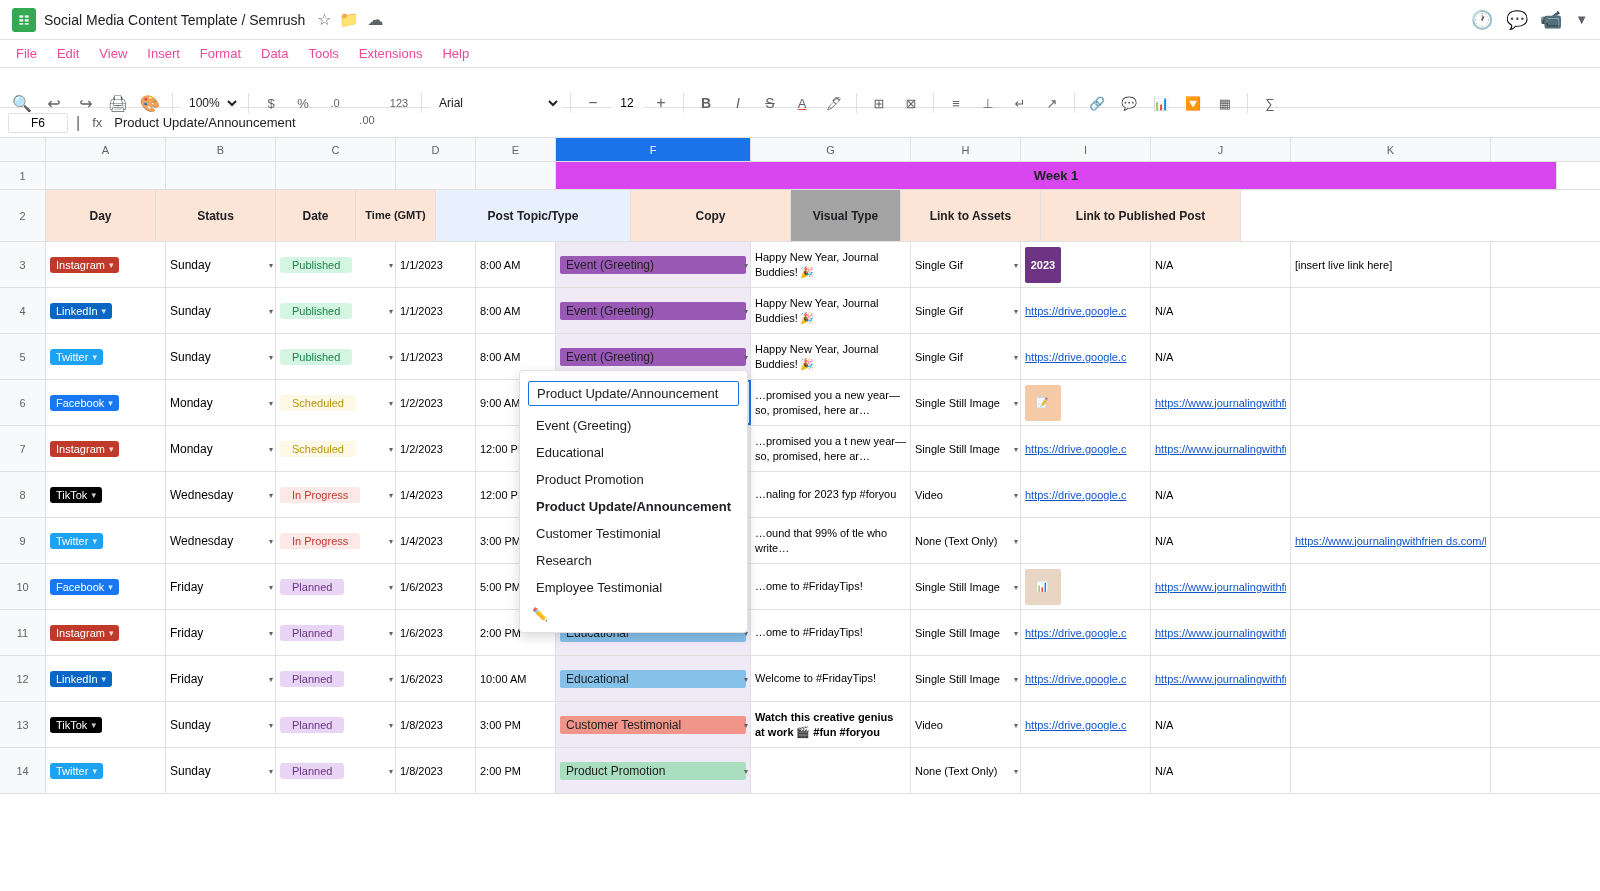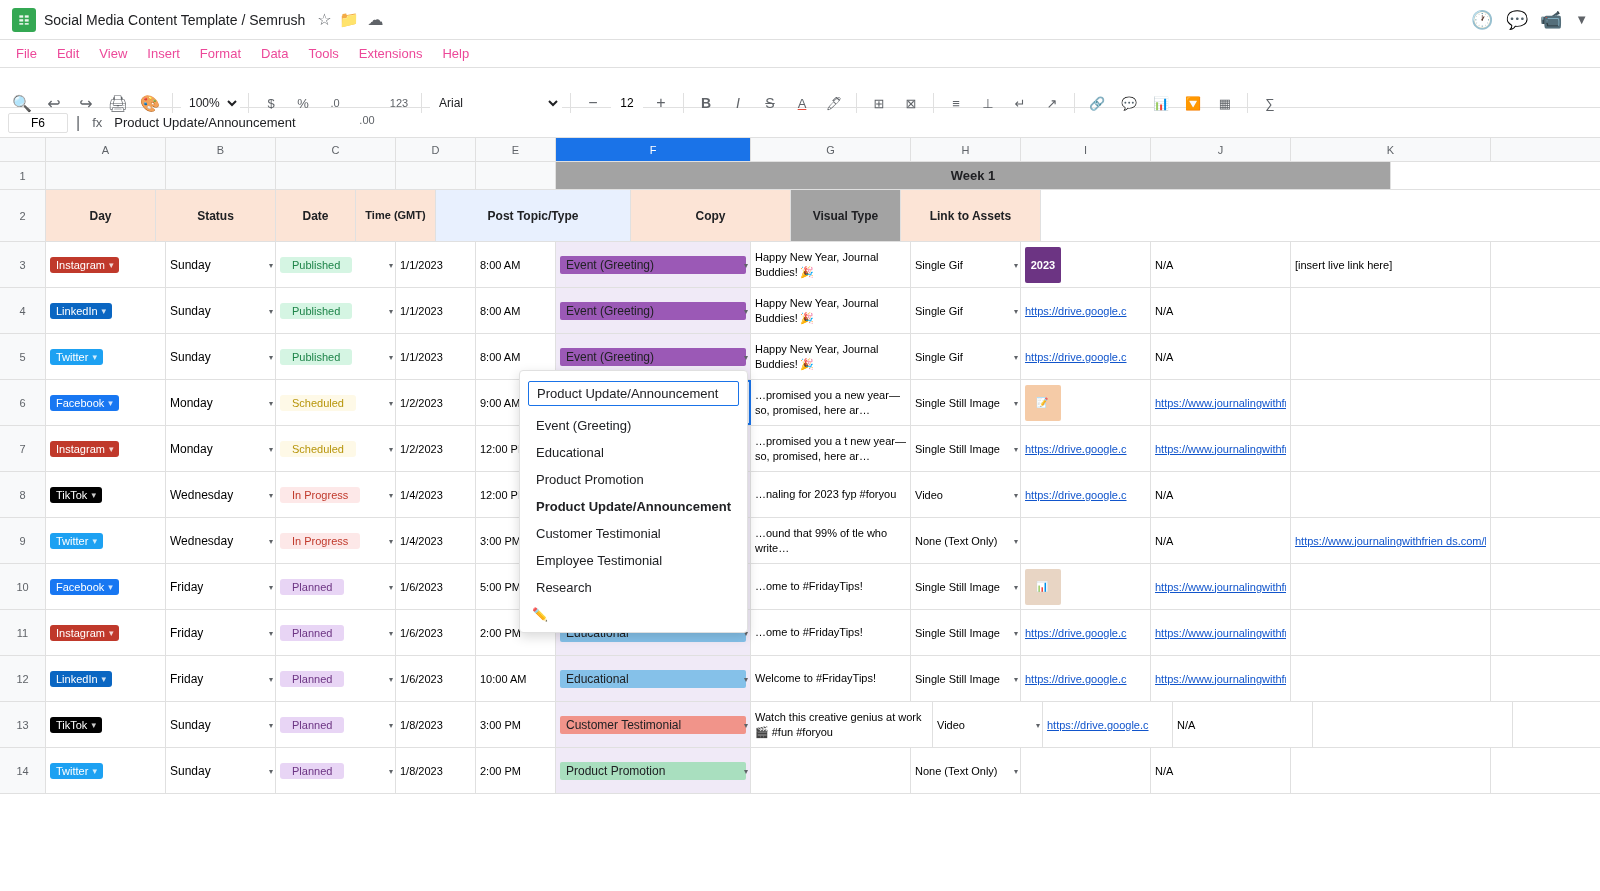--- a/index.html
+++ b/index.html
@@ -287,21 +287,21 @@
     <div class="sheet-body">
 
       <div class="sheet-row week-row" style="height:28px;">
         <div class="row-num">1</div>
         <div class="cell" style="width:120px; background:#f8f9fa;"></div>
         <div class="cell" style="width:110px; background:#f8f9fa;"></div>
         <div class="cell" style="width:120px; background:#f8f9fa;"></div>
         <div class="cell" style="width:80px; background:#f8f9fa;"></div>
         <div class="cell" style="width:80px; background:#f8f9fa;"></div>
 
-        <div class="cell" style="width:835px; background:#a3a3a3; justify-content:center;">
+        <div class="cell" style="width:1001px; background:#d946ef; justify-content:center;">
           <span style="font-weight:bold; font-size:13px; color:#202124;">Week 1</span>
         </div>
       </div>
 
       <div class="sheet-row header-row">
         <div class="row-num">2</div>
         <div class="cell" style="width:110px; background:#fce4d6;">
           <span class="cell-text col-header-text">Day</span>
         </div>
         <div class="cell" style="width:120px; background:#fce4d6;">
@@ -318,20 +318,23 @@
         </div>
         <div class="cell" style="width:160px; background:#fce4d6;">
           <span class="cell-text col-header-text">Copy</span>
         </div>
         <div class="cell" style="width:110px; background:#a3a3a3;">
           <span class="cell-text col-header-text">Visual Type</span>
         </div>
         <div class="cell" style="width:140px; background:#fce4d6;">
           <span class="cell-text col-header-text">Link to Assets</span>
         </div>
+        <div class="cell" style="width:200px; background:#fce4d6;">
+          <span class="cell-text col-header-text">Link to Published Post</span>
+        </div>
       </div>
 
       <div id="data-rows">
           <div class="sheet-row">
             <div class="row-num">3</div>
     <div class="cell" style="width:120px;">
       <span class="channel-tag" style="background:#c0392b; font-size:11px;">
         Instagram <span class="tag-arrow">▾</span>
       </span>
     </div>
@@ -810,21 +813,21 @@
     </div>
     <div class="cell" style="width:80px;">
       <span class="cell-text" style="font-size:11px;">3:00 PM</span>
     </div>
     <div class="cell selected-col" style="width:195px; background:#f0eaf7; ">
       <span class="post-tag" style="background:#f1948a; color:#202124; font-size:12px;">
         Customer Testimonial
       </span>
       <span class="cell-dropdown">▾</span>
     </div>
-    <div class="cell" style="width:182px;">
+    <div class="cell" style="width:160px;font-weight:bold;">
       <span class="cell-text" style="font-size:11px; white-space:normal; line-height:1.3;">Watch this creative genius at work 🎬 #fun #foryou</span>
     </div>
     <div class="cell" style="width:110px;">
       <span class="cell-text" style="font-size:11px; white-space:normal;">Video</span>
       <span class="cell-dropdown">▾</span>
     </div>
     <div class="cell" style="width:130px;">
       <span class="link-text">https://drive.google.c</span>
     </div>
     <div class="cell" style="width:140px;">
@@ -888,20 +891,20 @@
 
 <div id="dropdown-container" style="position:fixed; top:0; left:0; pointer-events:none; z-index:200; width:100%; height:100%;">
   <div class="dropdown-menu" id="dropdown-menu" style="top:370px; left:519px; pointer-events:all;">
     <input class="dropdown-input" type="text" id="dropdown-input" value="Product Update/Announcement" style="">
     <div id="dropdown-items">
         <div class="dropdown-item">Event (Greeting)</div>
         <div class="dropdown-item">Educational</div>
         <div class="dropdown-item">Product Promotion</div>
         <div class="dropdown-item selected">Product Update/Announcement</div>
         <div class="dropdown-item">Customer Testimonial</div>
+        <div class="dropdown-item">Research</div>
         <div class="dropdown-item">Employee Testimonial</div>
-        <div class="dropdown-item">Research</div>
       </div>
     <div class="dropdown-pencil">
       <span>✏️</span>
     </div>
   </div>
 </div>
 
 </body></html>

